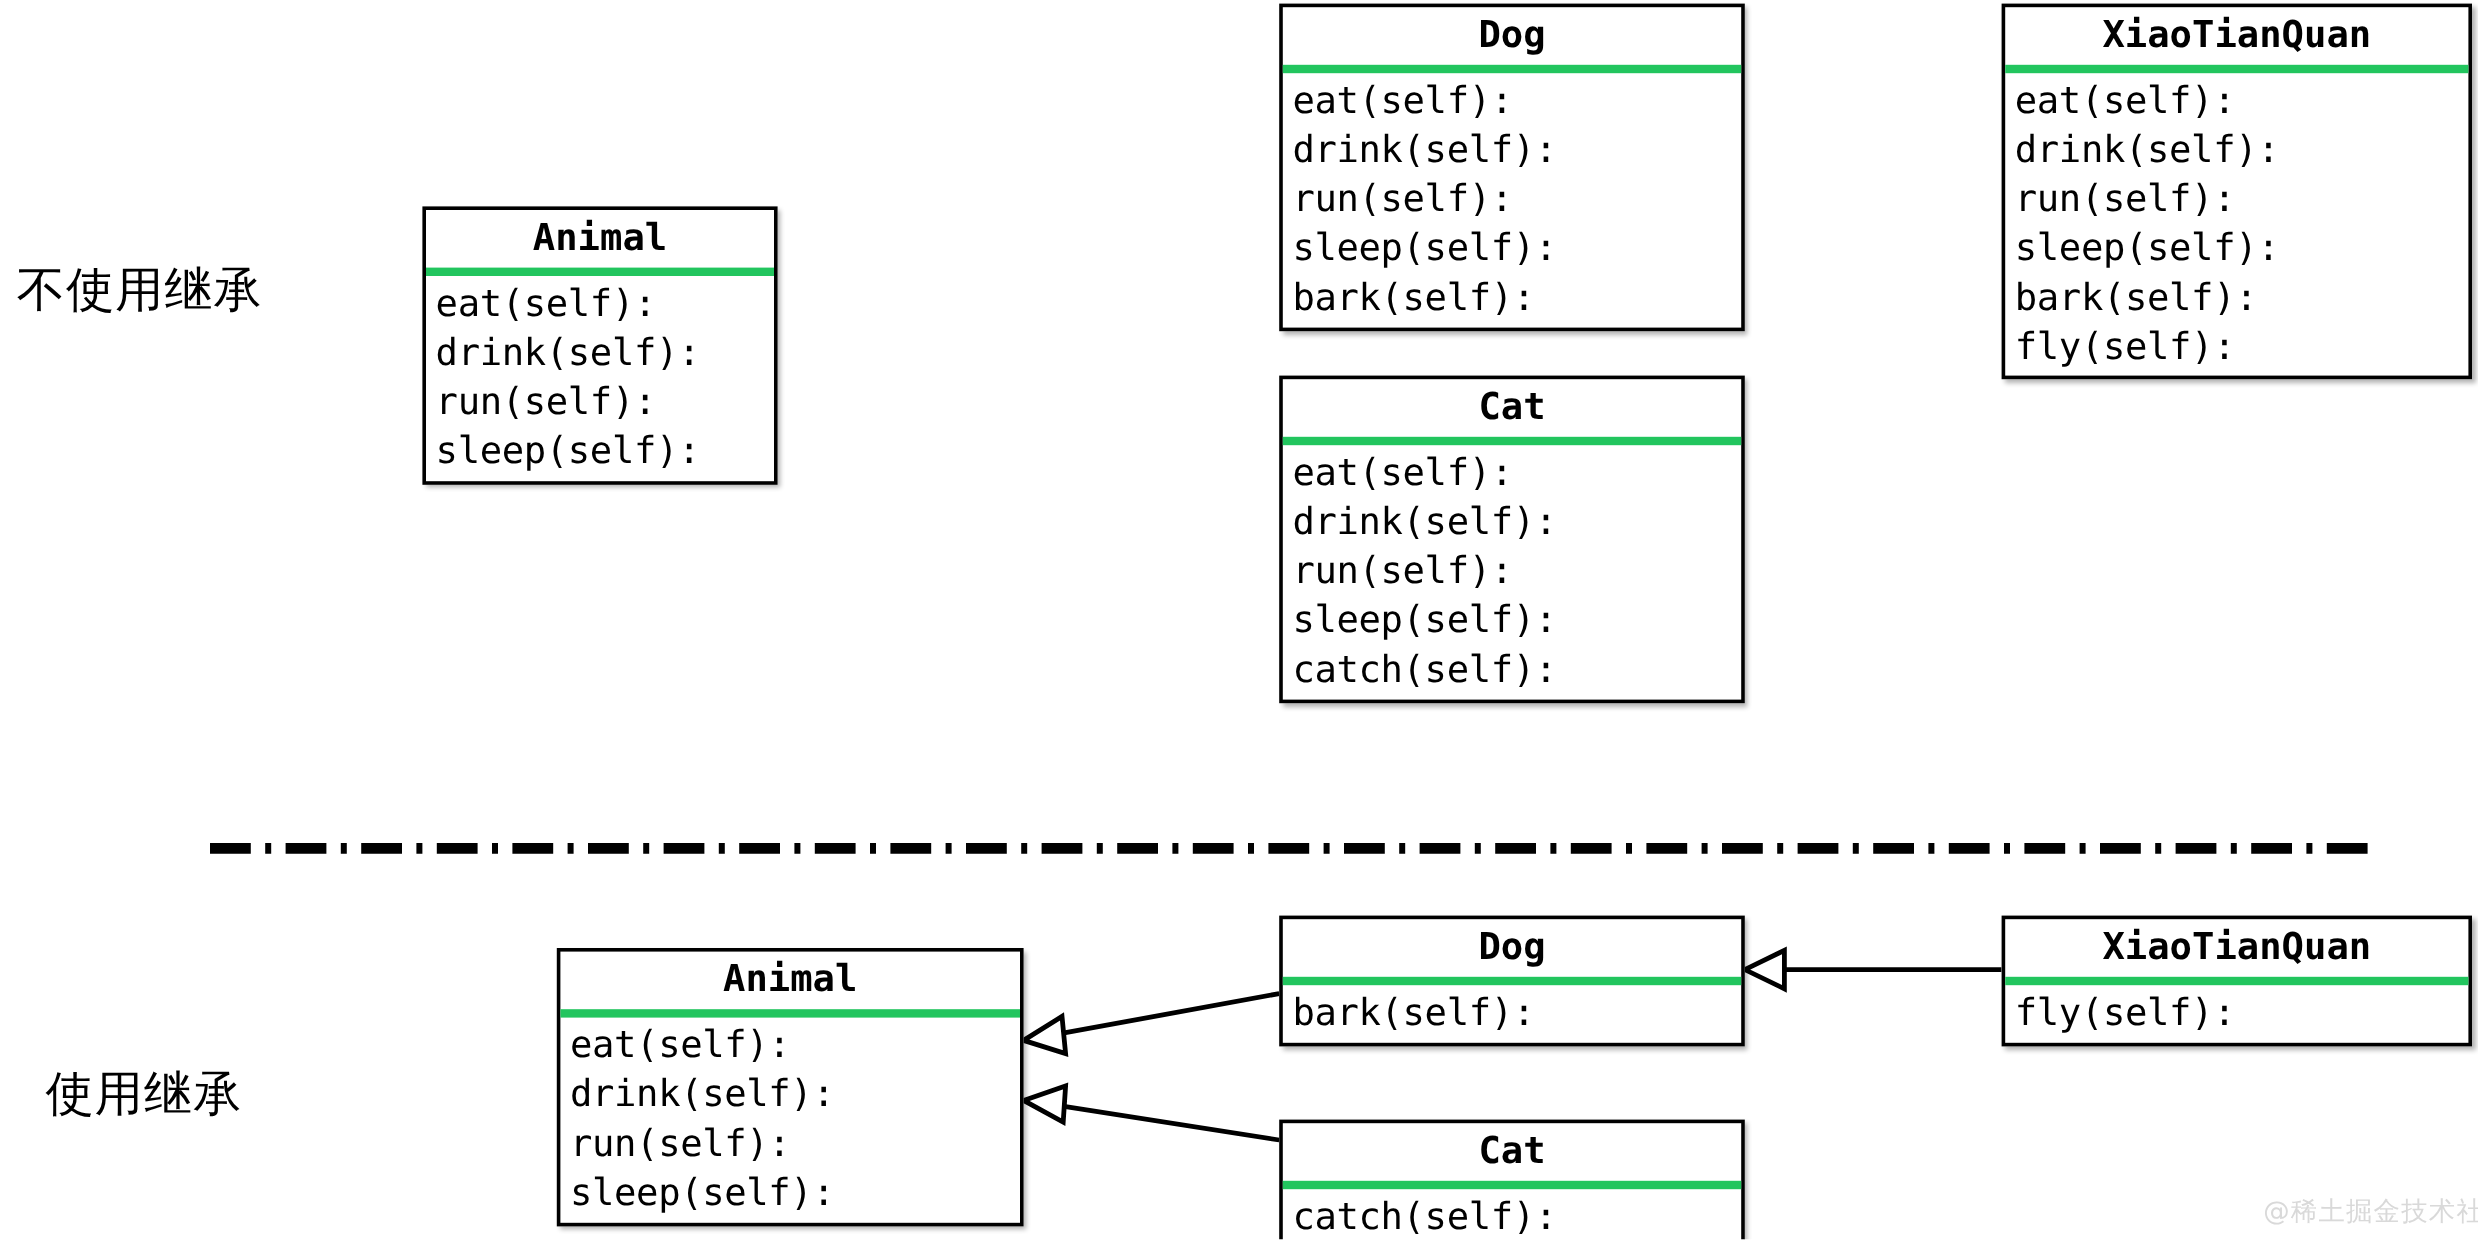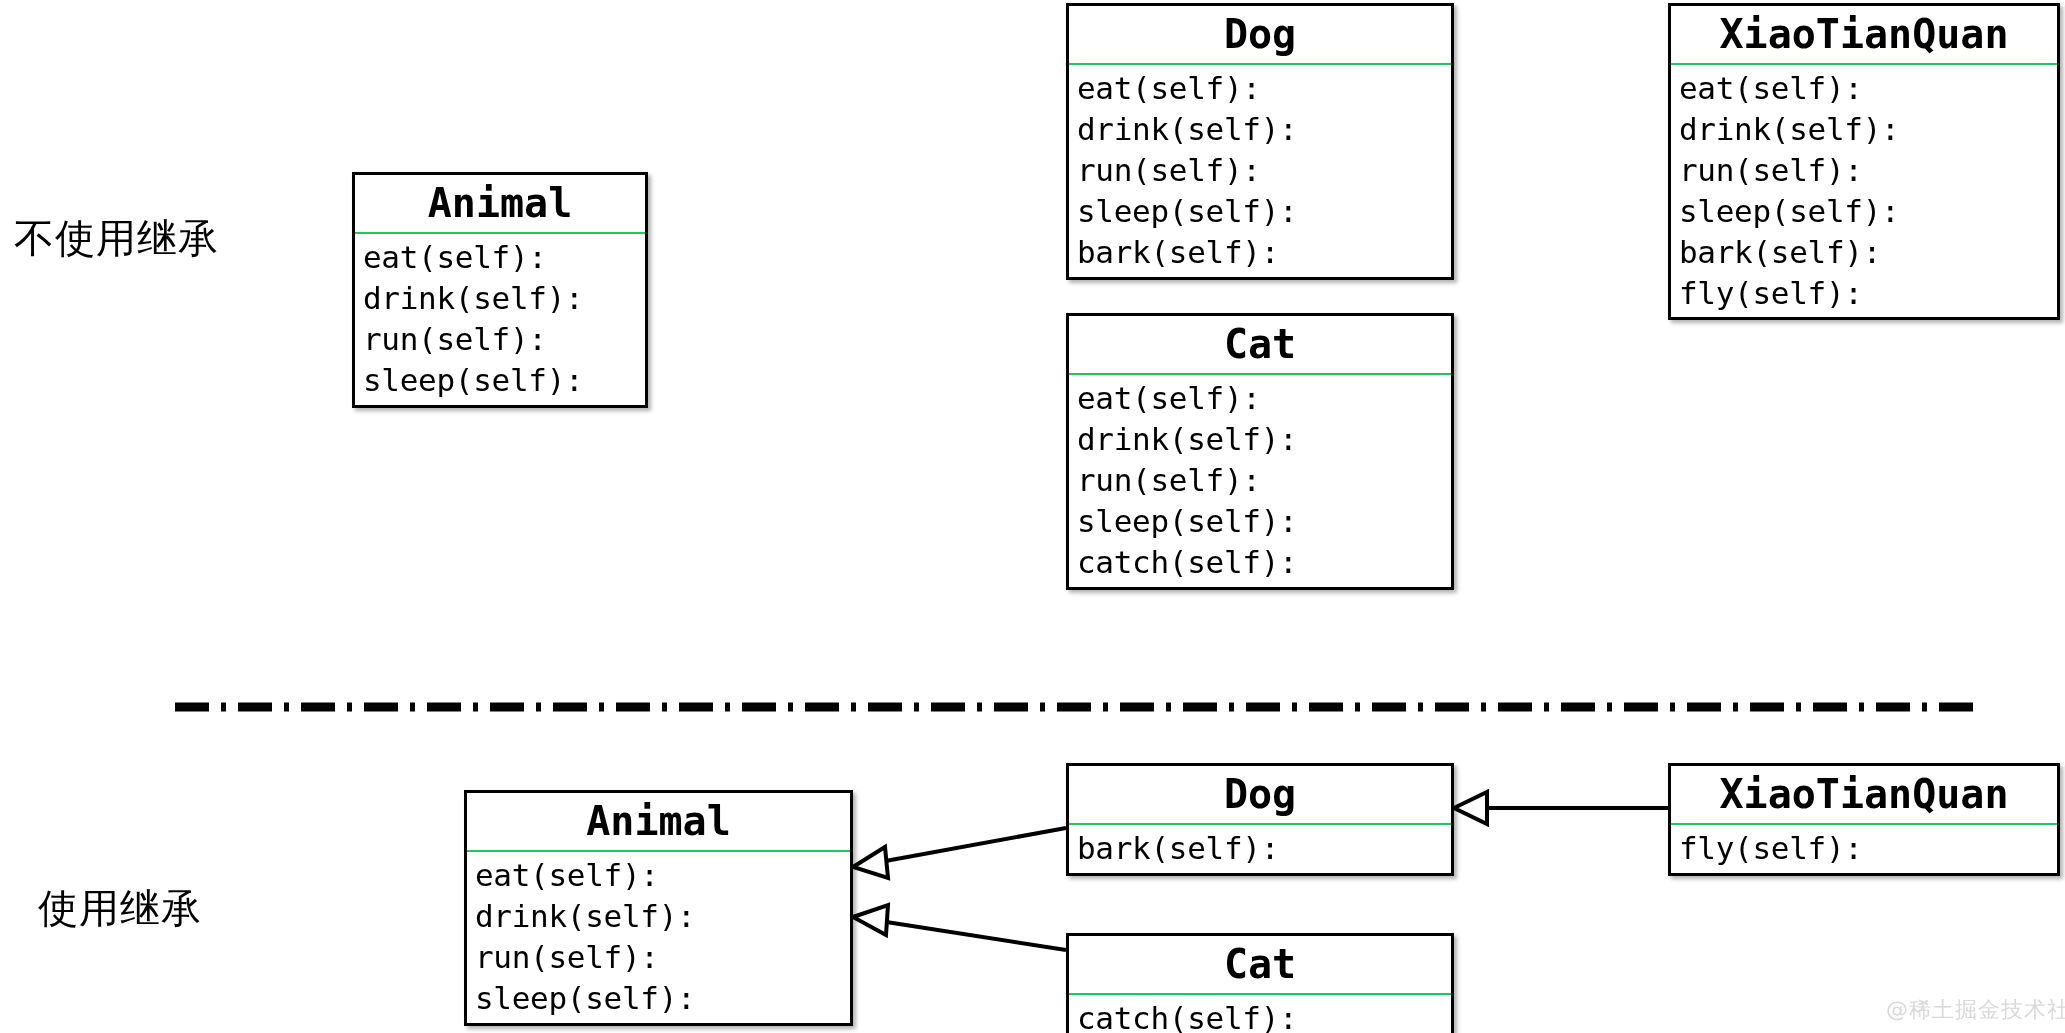--- a/index.html
+++ b/index.html
@@ -15,21 +15,21 @@
     position: relative;
     width: 2065px;
     height: 1033px;
     background: #ffffff;
     overflow: hidden;
   }
 
   
   .section-caption {
     position: absolute;
-    font-family: Liberation Mono, monospace;
+    font-family: Liberation Sans, sans-serif;
     font-size: 40px;
     font-weight: 400;
     color: #000000;
     line-height: 1;
     white-space: nowrap;
     letter-spacing: 1px;
   }
 
   
   .uml-box {
@@ -38,23 +38,23 @@
     background: #ffffff;
     border: 3px solid #000000;
     box-shadow: 3px 3px 4px rgba(0,0,0,0.30);
     font-family: "DejaVu Sans Mono", monospace;
   }
   .uml-title {
     box-sizing: border-box;
     text-align: center;
     font-family: "DejaVu Sans Mono", monospace;
     font-weight: bold;
-    font-size: 40px;
+    font-size: 31px;
     color: #000000;
-    border-bottom: 2px solid #22c55e;
+    border-bottom: 7px solid #22c55e;
     line-height: 1;
     padding: 8px 0 9px 0;
     letter-spacing: 0px;
   }
   .uml-members {
     box-sizing: border-box;
     padding: 3px 18px 4px 8px;
   }
   .uml-member {
     font-family: "DejaVu Sans Mono", monospace;

